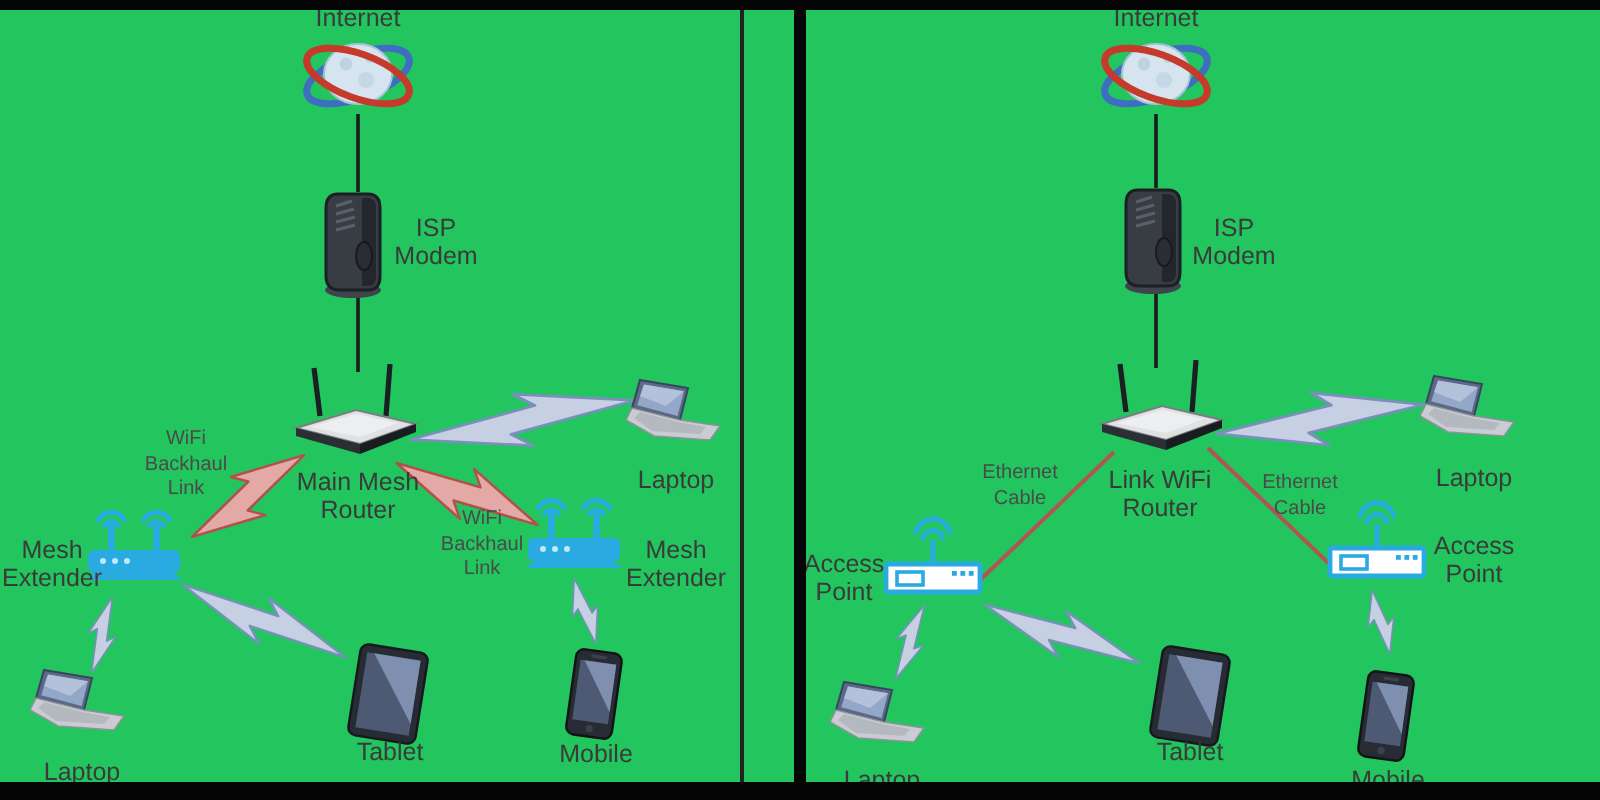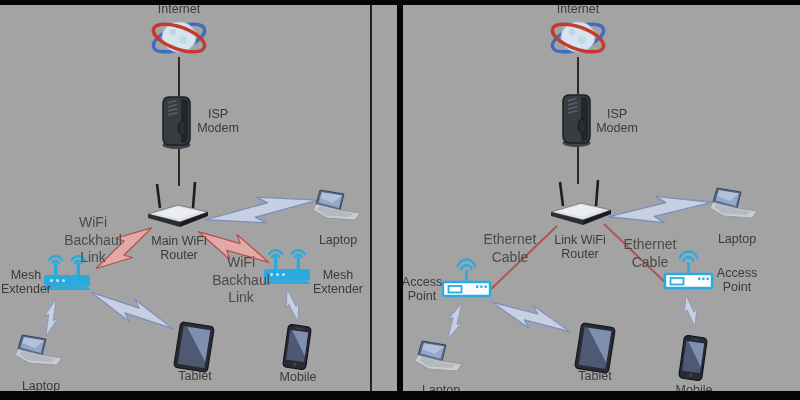--- a/index.html
+++ b/index.html
@@ -1,34 +1,34 @@
 <!DOCTYPE html>
 <html style="--device-cyan: #29abe2; --wifi-bolt-blue-fill: #c7d0e2; --wifi-bolt-blue-stroke: #7b8fbd; --backhaul-bolt-red-fill: #e2a9a6; --backhaul-bolt-red-stroke: #b4504c; --ethernet-cable-red: #b05553; --frame-black: #050505;"><head>
 <meta charset="utf-8">
 <style>
   html,body { margin:0; padding:0; background:#fff; }
   .stage {
     position:relative; width:800px; height:400px; overflow:hidden;
-    background:#a3a3a3; font-family:"Liberation Sans", sans-serif;
+    background:#22c55e; font-family:"Liberation Sans", sans-serif;
   }
   .art { position:absolute; left:0; top:0; z-index:1; }
   
   .bar { position:absolute; background:var(--frame-black,#050505); z-index:6; }
   .bar.top    { left:0; top:0;   width:800px; height:5px; }
   .bar.bottom { left:0; top:391px; width:800px; height:9px; }
   .bar.divider{ left:397px; top:0; width:6px; height:400px; }
   .thinline   { position:absolute; left:370px; top:0; width:2px; height:400px;
                 background:#222; z-index:5; }
   
   .lbl {
     position:absolute; z-index:3; transform:translateX(-50%);
     text-align:center; font-size:12.5px; line-height:1.12; color:#3a3a3a;
     white-space:nowrap;
   }
-  .lbl.small { font-size:14px; color:#4a4a4a; line-height:1.25; }
+  .lbl.small { font-size:10px; color:#4a4a4a; line-height:1.25; }
   .lbl span { display:block; }
 </style>
 </head>
 <body>
 
 <div class="stage">
 
   <svg class="art" width="800" height="400" viewBox="0 0 800 400">
     <defs>
       <path id="bolt" d="M0,2 L56,-7 L47,-15 L100,-2 L44,7 L53,15 Z" stroke-linejoin="round"></path>
@@ -231,21 +231,21 @@
       </g>
     </g>
   </svg>
 
   <div class="lbl" style="left:179px; top:2px">Internet</div>
   <div class="lbl" style="left:218px; top:107px">
     <span>ISP</span>
       <span>Modem</span>
   </div>
   <div class="lbl" style="left:179px; top:234px">
-    <span>Main WiFi</span>
+    <span>Main Mesh</span>
       <span>Router</span>
   </div>
   <div class="lbl small" style="left:93px; top:214px">
     <span>WiFi</span>
       <span>Backhaul</span>
       <span>Link</span>
   </div>
   <div class="lbl small" style="left:241px; top:254px">
     <span>WiFi</span>
       <span>Backhaul</span>

